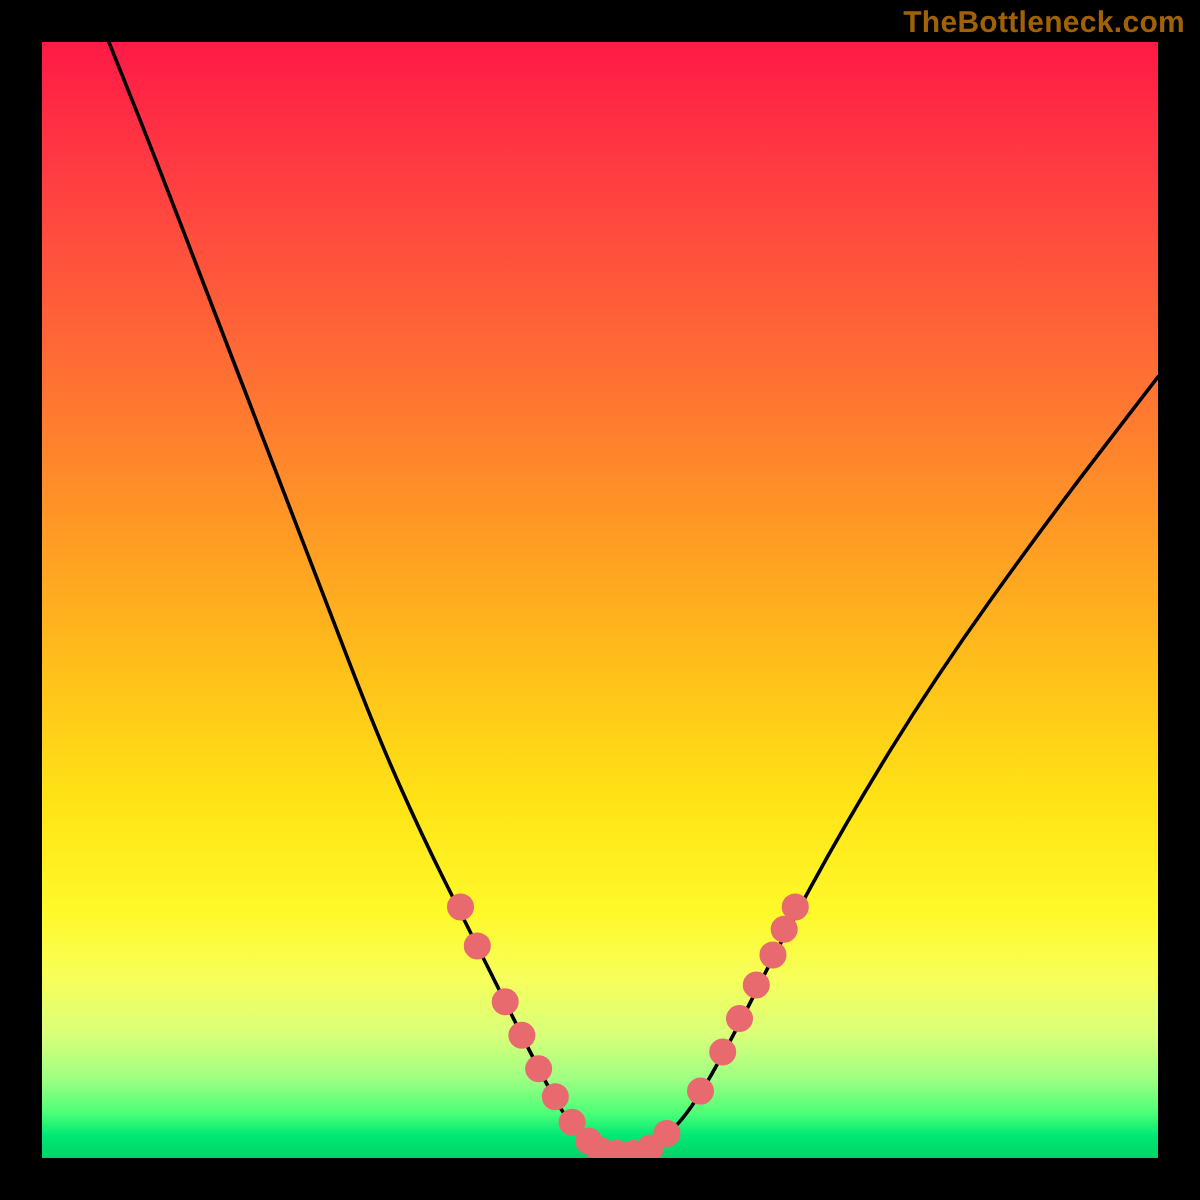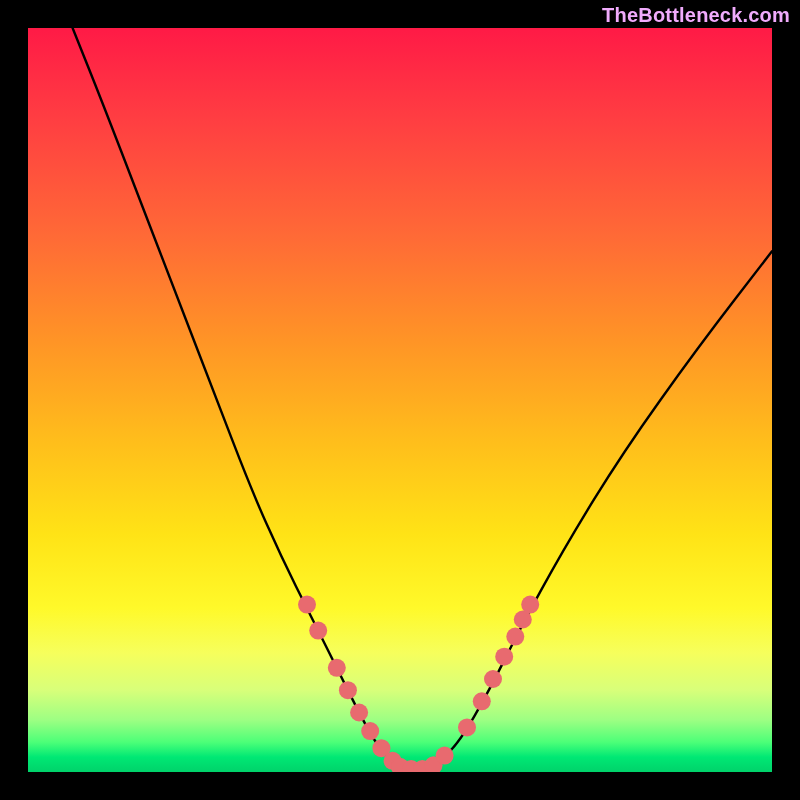--- a/index.html
+++ b/index.html
@@ -14,21 +14,21 @@
   .stage {
     position: relative;
     width: 800px;
     height: 800px;
     background: #000;
   }
   .watermark {
     position: absolute;
     top: 4px;
     right: 10px;
-    color: #f0abfc;
+    color: #a16207;
     font-size: 20px;
     font-weight: 600;
     letter-spacing: 0.2px;
     z-index: 50;
     user-select: none;
   }
   
   .plot {
     position: absolute;
     left: 28px;

